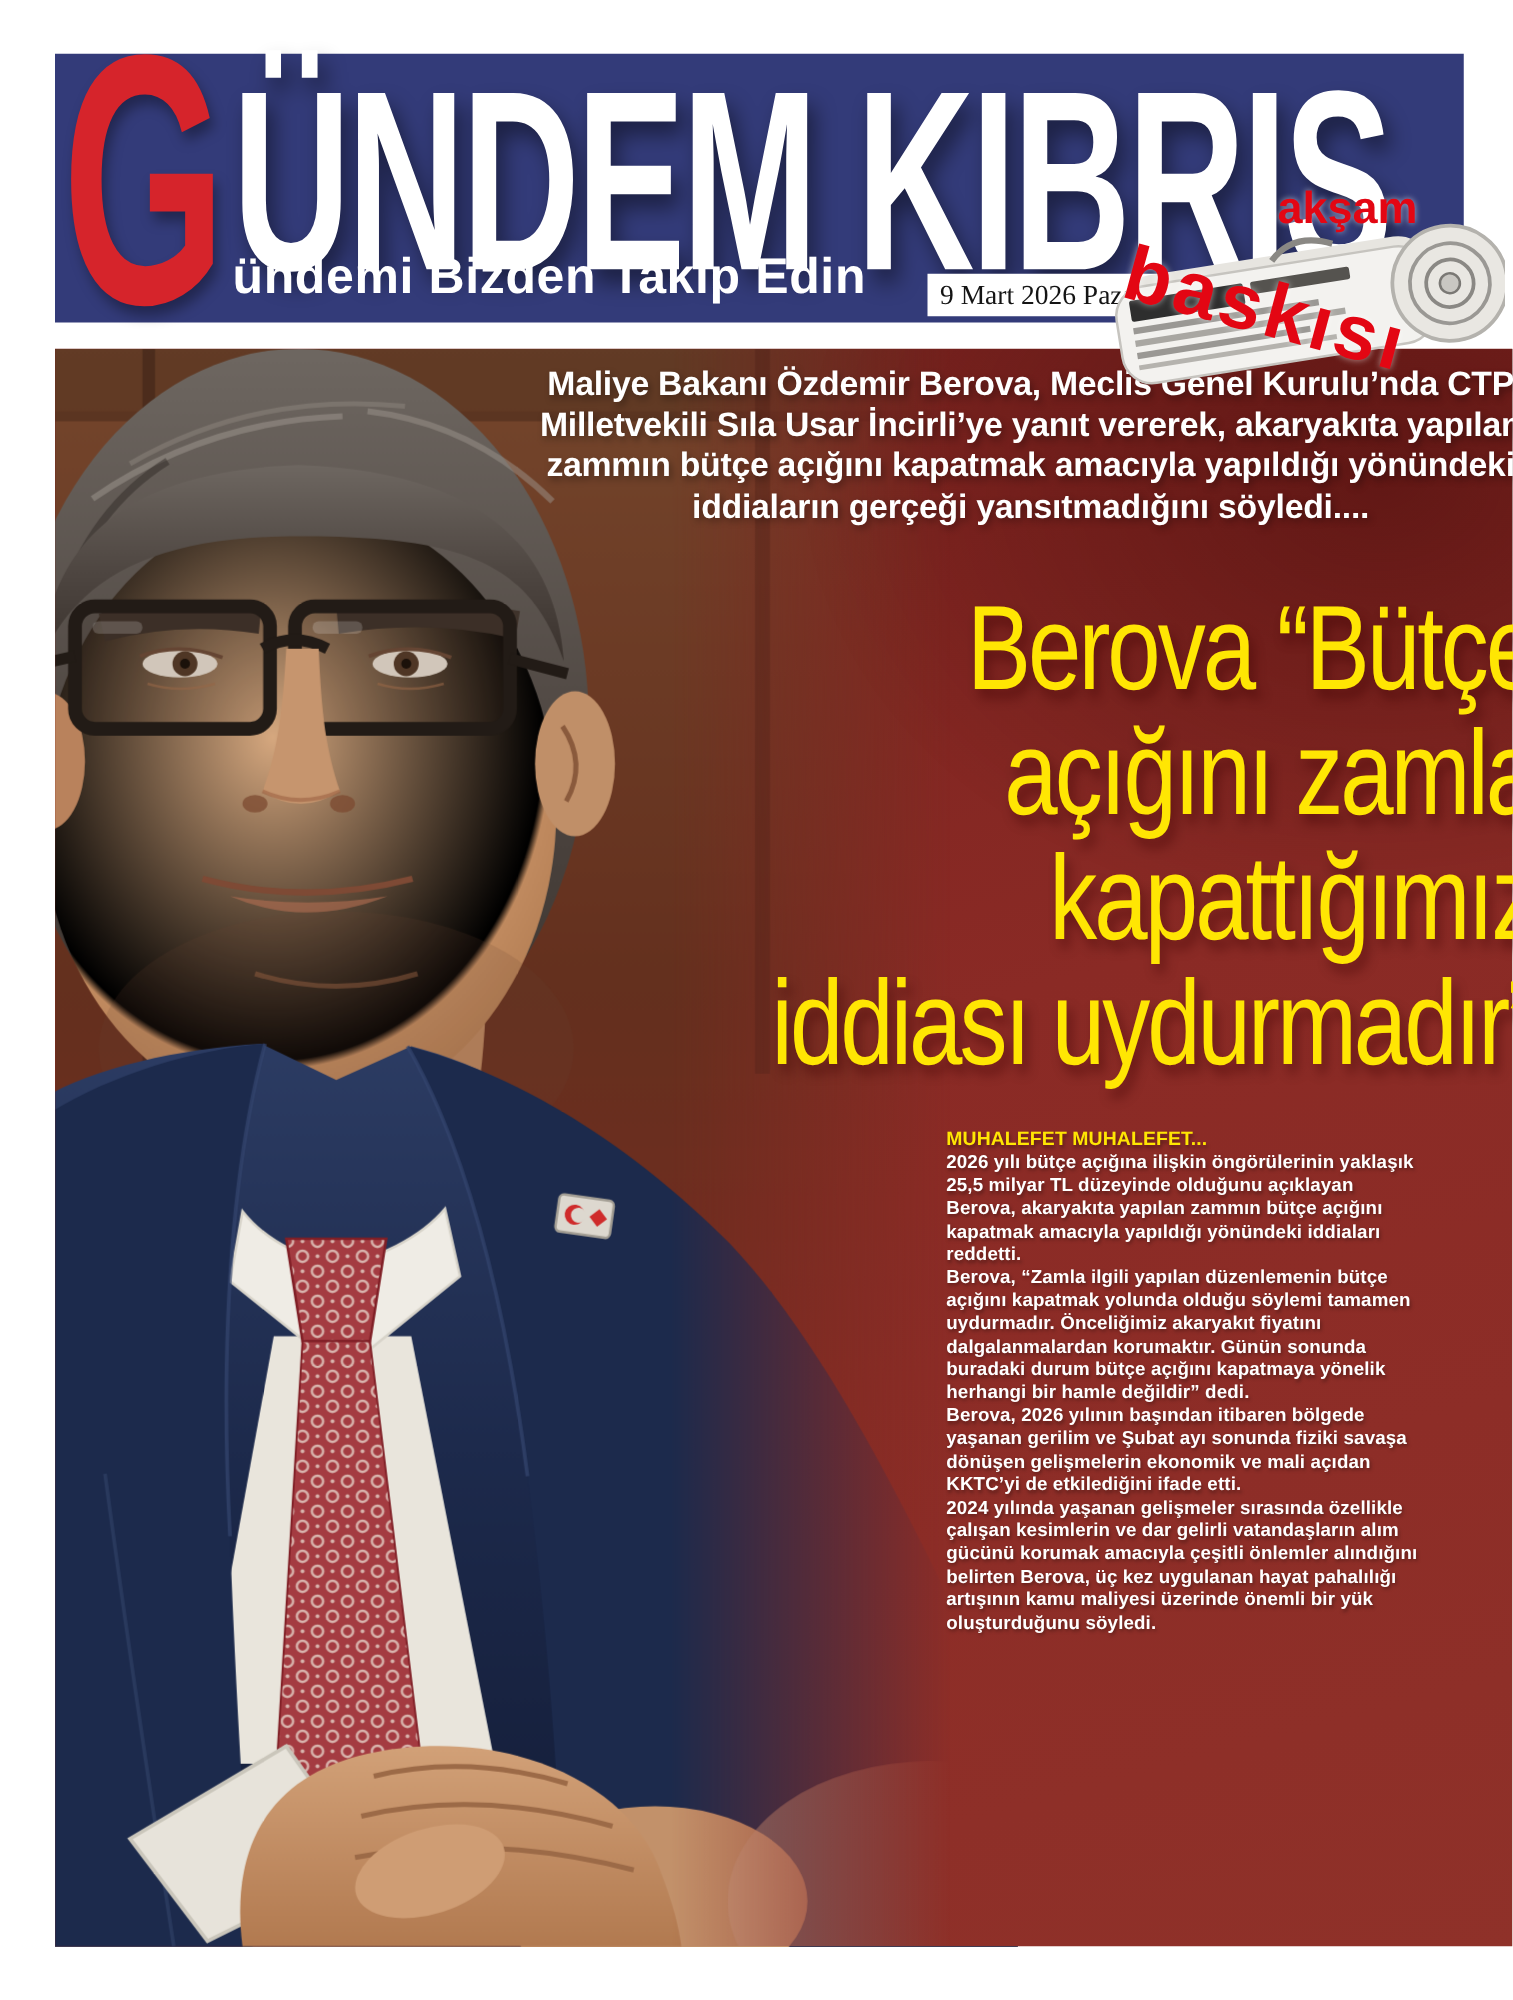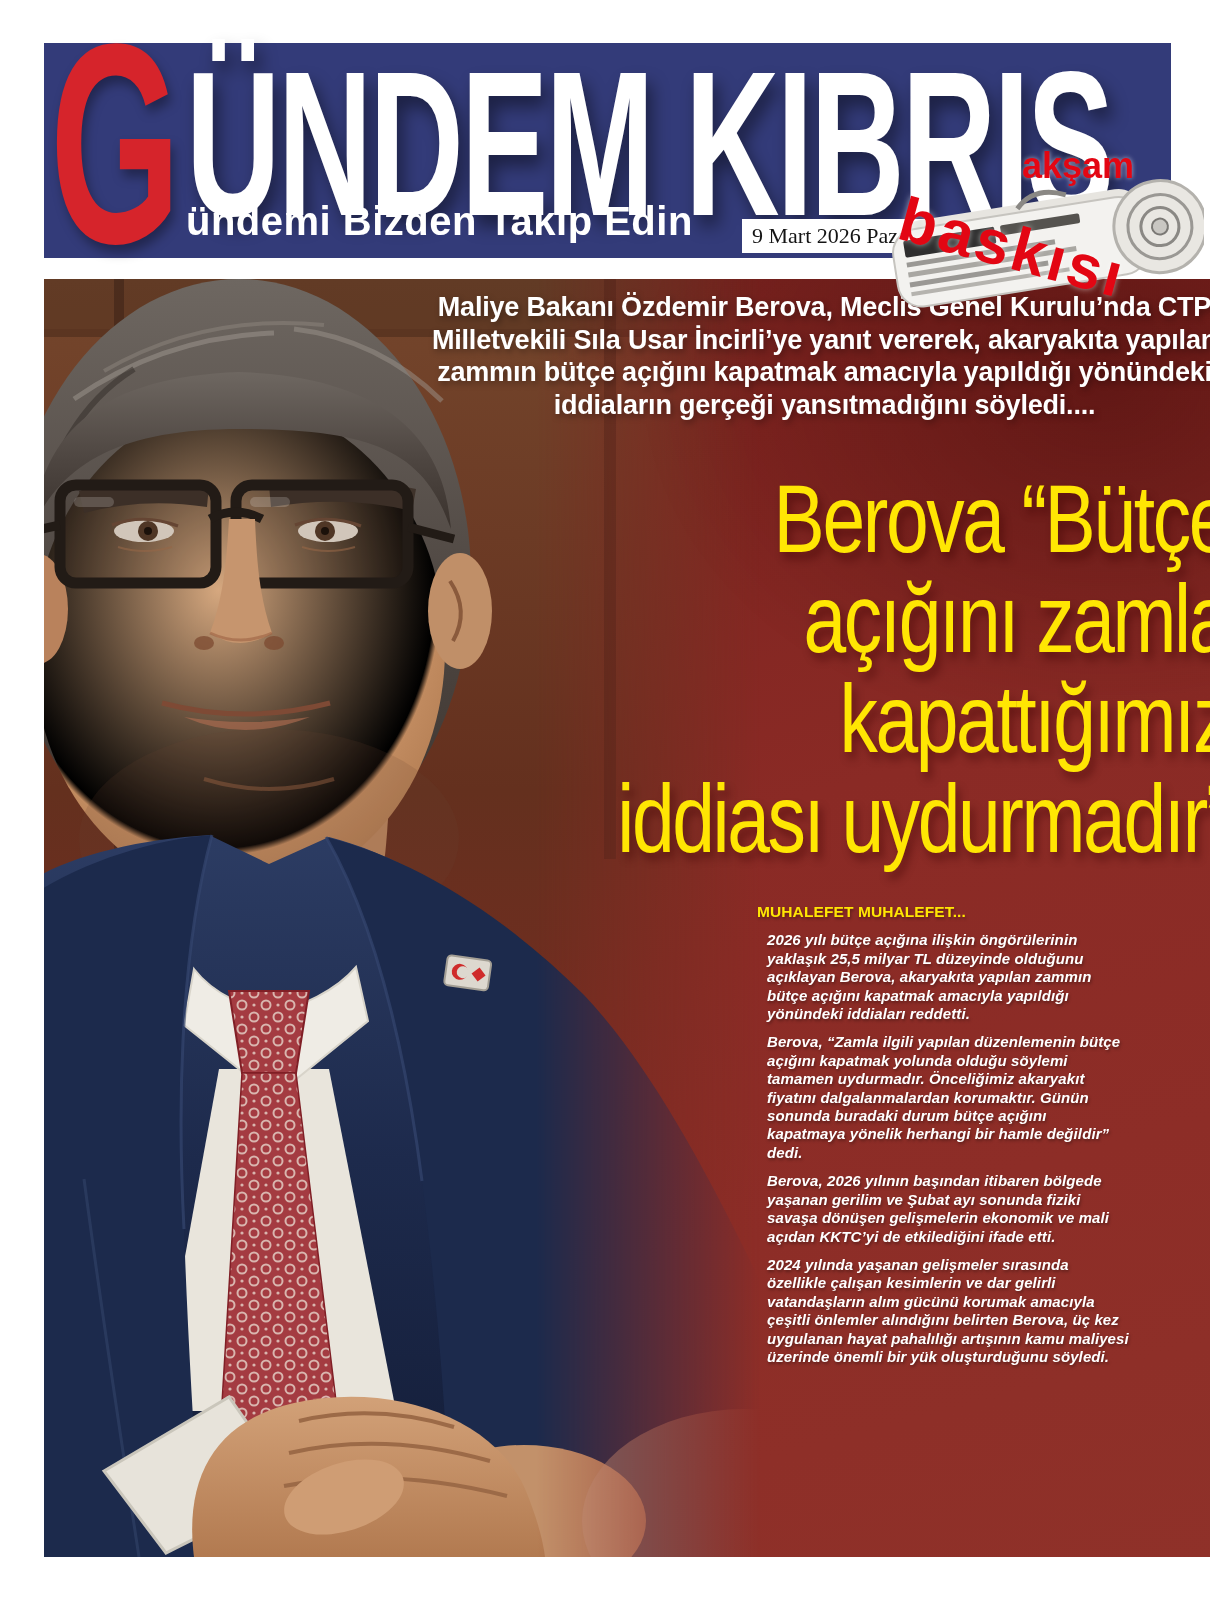--- a/index.html
+++ b/index.html
@@ -37,21 +37,21 @@
          font-weight:bold;font-size:27px;line-height:32.5px;letter-spacing:-0.2px;
          text-shadow:2px 3px 6px rgba(0,0,0,0.35);}
   .headline{position:absolute;left:220px;right:20px;top:190px;z-index:3;text-align:right;color:#ffe603;
             font-weight:normal;font-size:96px;line-height:100px;letter-spacing:-3px;
             text-shadow:5px 7px 10px rgba(60,0,0,0.45);}
   .headline span{display:block;white-space:nowrap;transform:scaleX(0.80);transform-origin:100% 50%;}
   .body-col{position:absolute;left:713px;width:382px;top:624px;z-index:3;color:#ffffff;
             font-weight:bold;font-size:15px;line-height:18.4px;letter-spacing:0.1px;
             text-shadow:1px 2px 3px rgba(0,0,0,0.35);}
   .b-subhead{color:#ffe603;font-size:15.5px;}
-  .b-para{margin:10px;font-style:italic;}
+  .b-para{margin:0;}
 </style>
 </head>
 <body>
 
 <div class="page">
 
   <header class="masthead">
     <div class="logo-g">G</div>
     <div class="logo-rest">ÜNDEM KIBRIS</div>
     <div class="tagline">ündemi Bizden Takip Edin</div>

